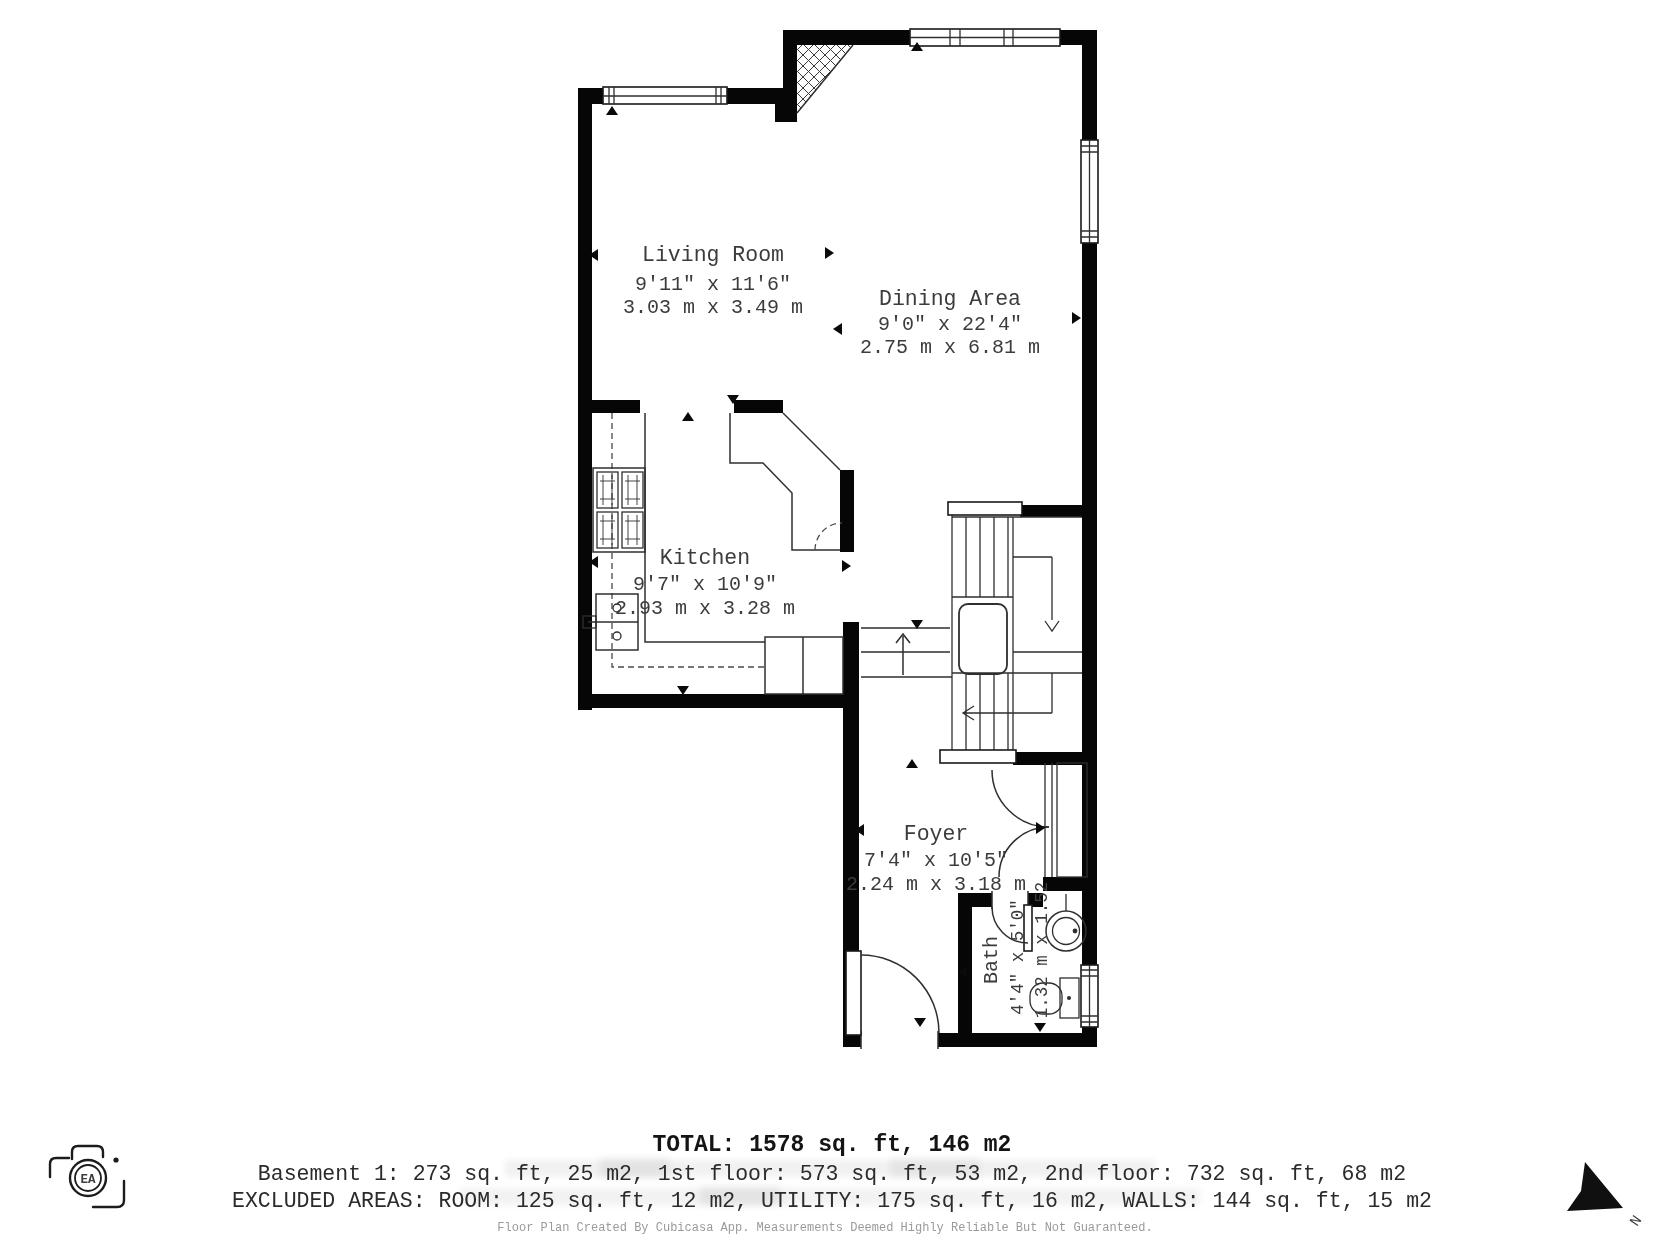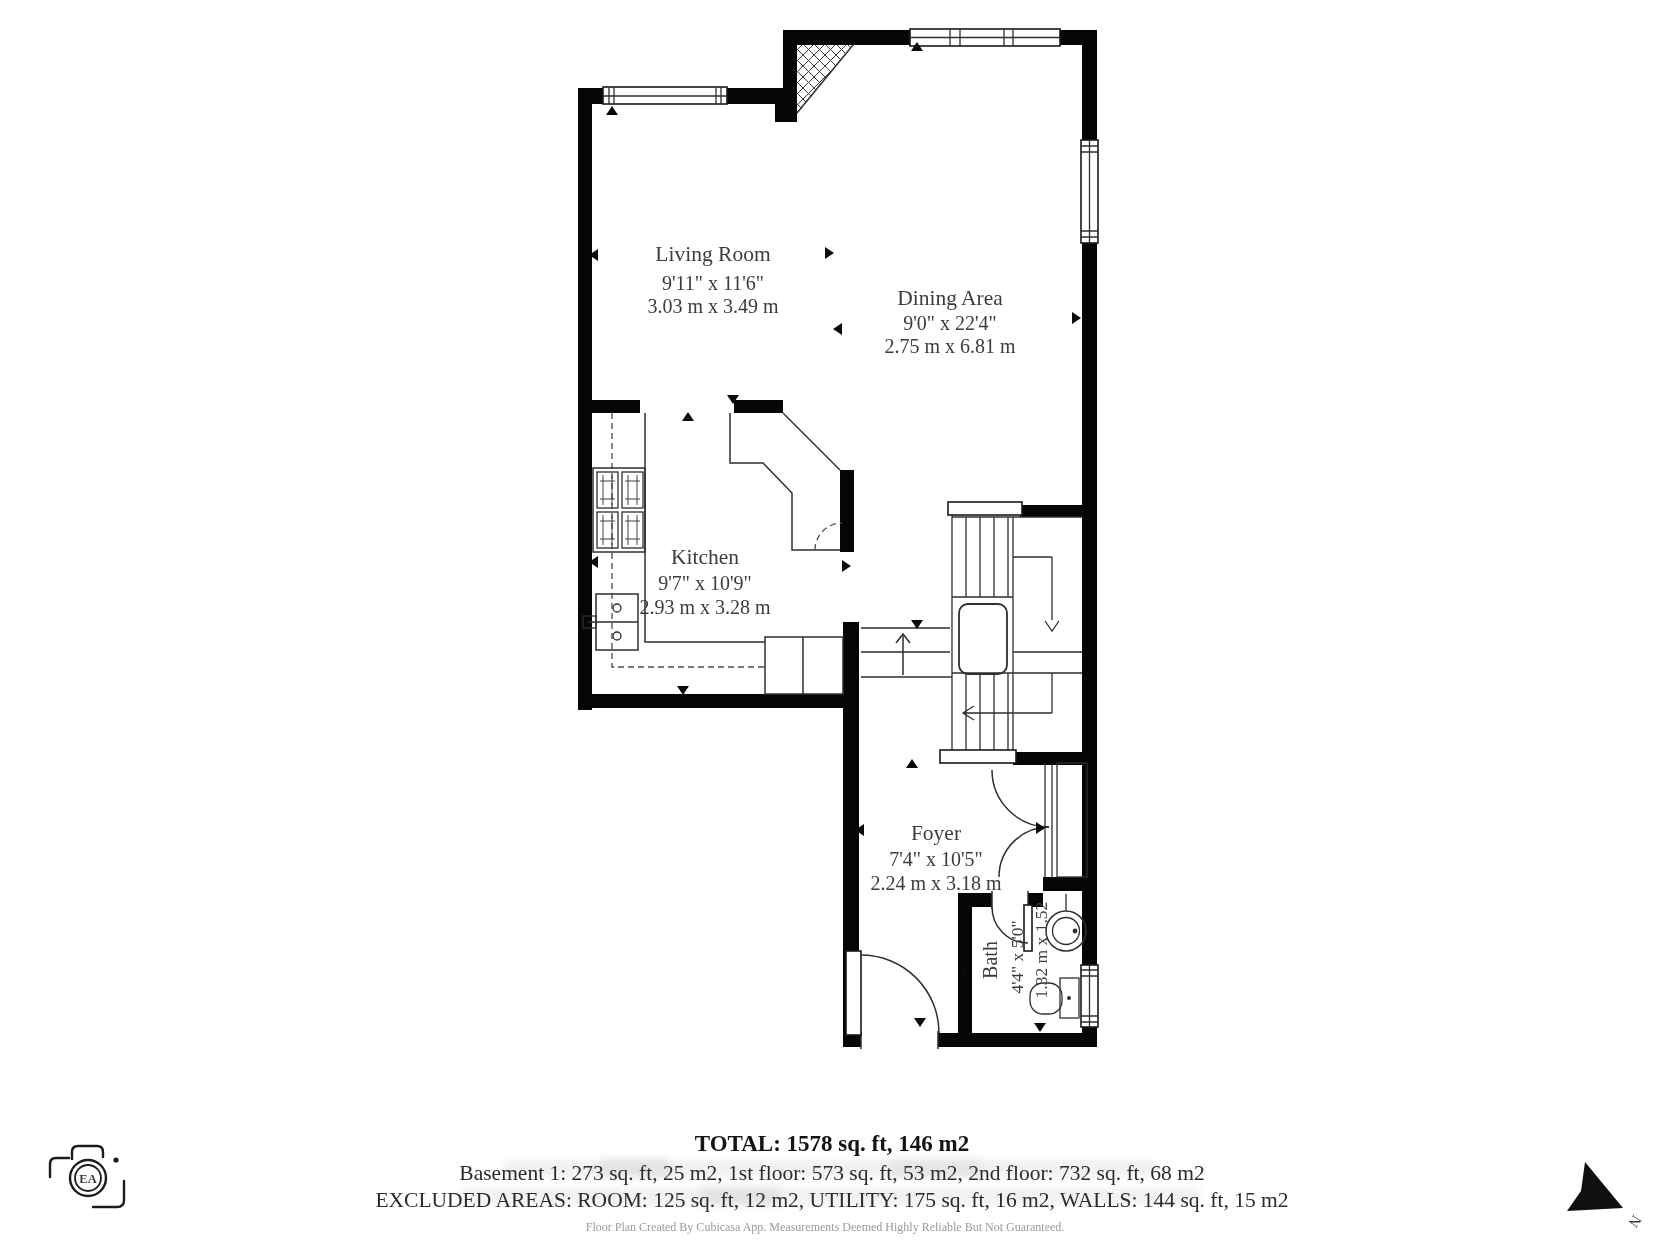--- a/index.html
+++ b/index.html
@@ -1,17 +1,17 @@
 <!DOCTYPE html>
 <html><head>
 <meta charset="utf-8">
 <style>
   html,body{margin:0;padding:0;background:#ffffff;}
   #canvas{position:relative;width:1680px;height:1260px;background:#ffffff;overflow:hidden;
-          font-family:Liberation Serif, serif;}
+          font-family:Liberation Mono, monospace;}
   svg{position:absolute;left:0;top:0;}
   text{fill:#3c3c3c;}
   .room-name{font-size:21.5px;}
   .room-dim{font-size:20px;}
   .bath-name{font-size:20px;}
   .bath-dim{font-size:17.5px;}
   .sum-total{font-size:23px;font-weight:bold;fill:#141414;}
   .sum-line{font-size:21.5px;fill:#2b2b2b;}
   .sum-fine{font-size:12px;fill:#9a9a9a;}
   .wall{fill:#060606;stroke:none;}

